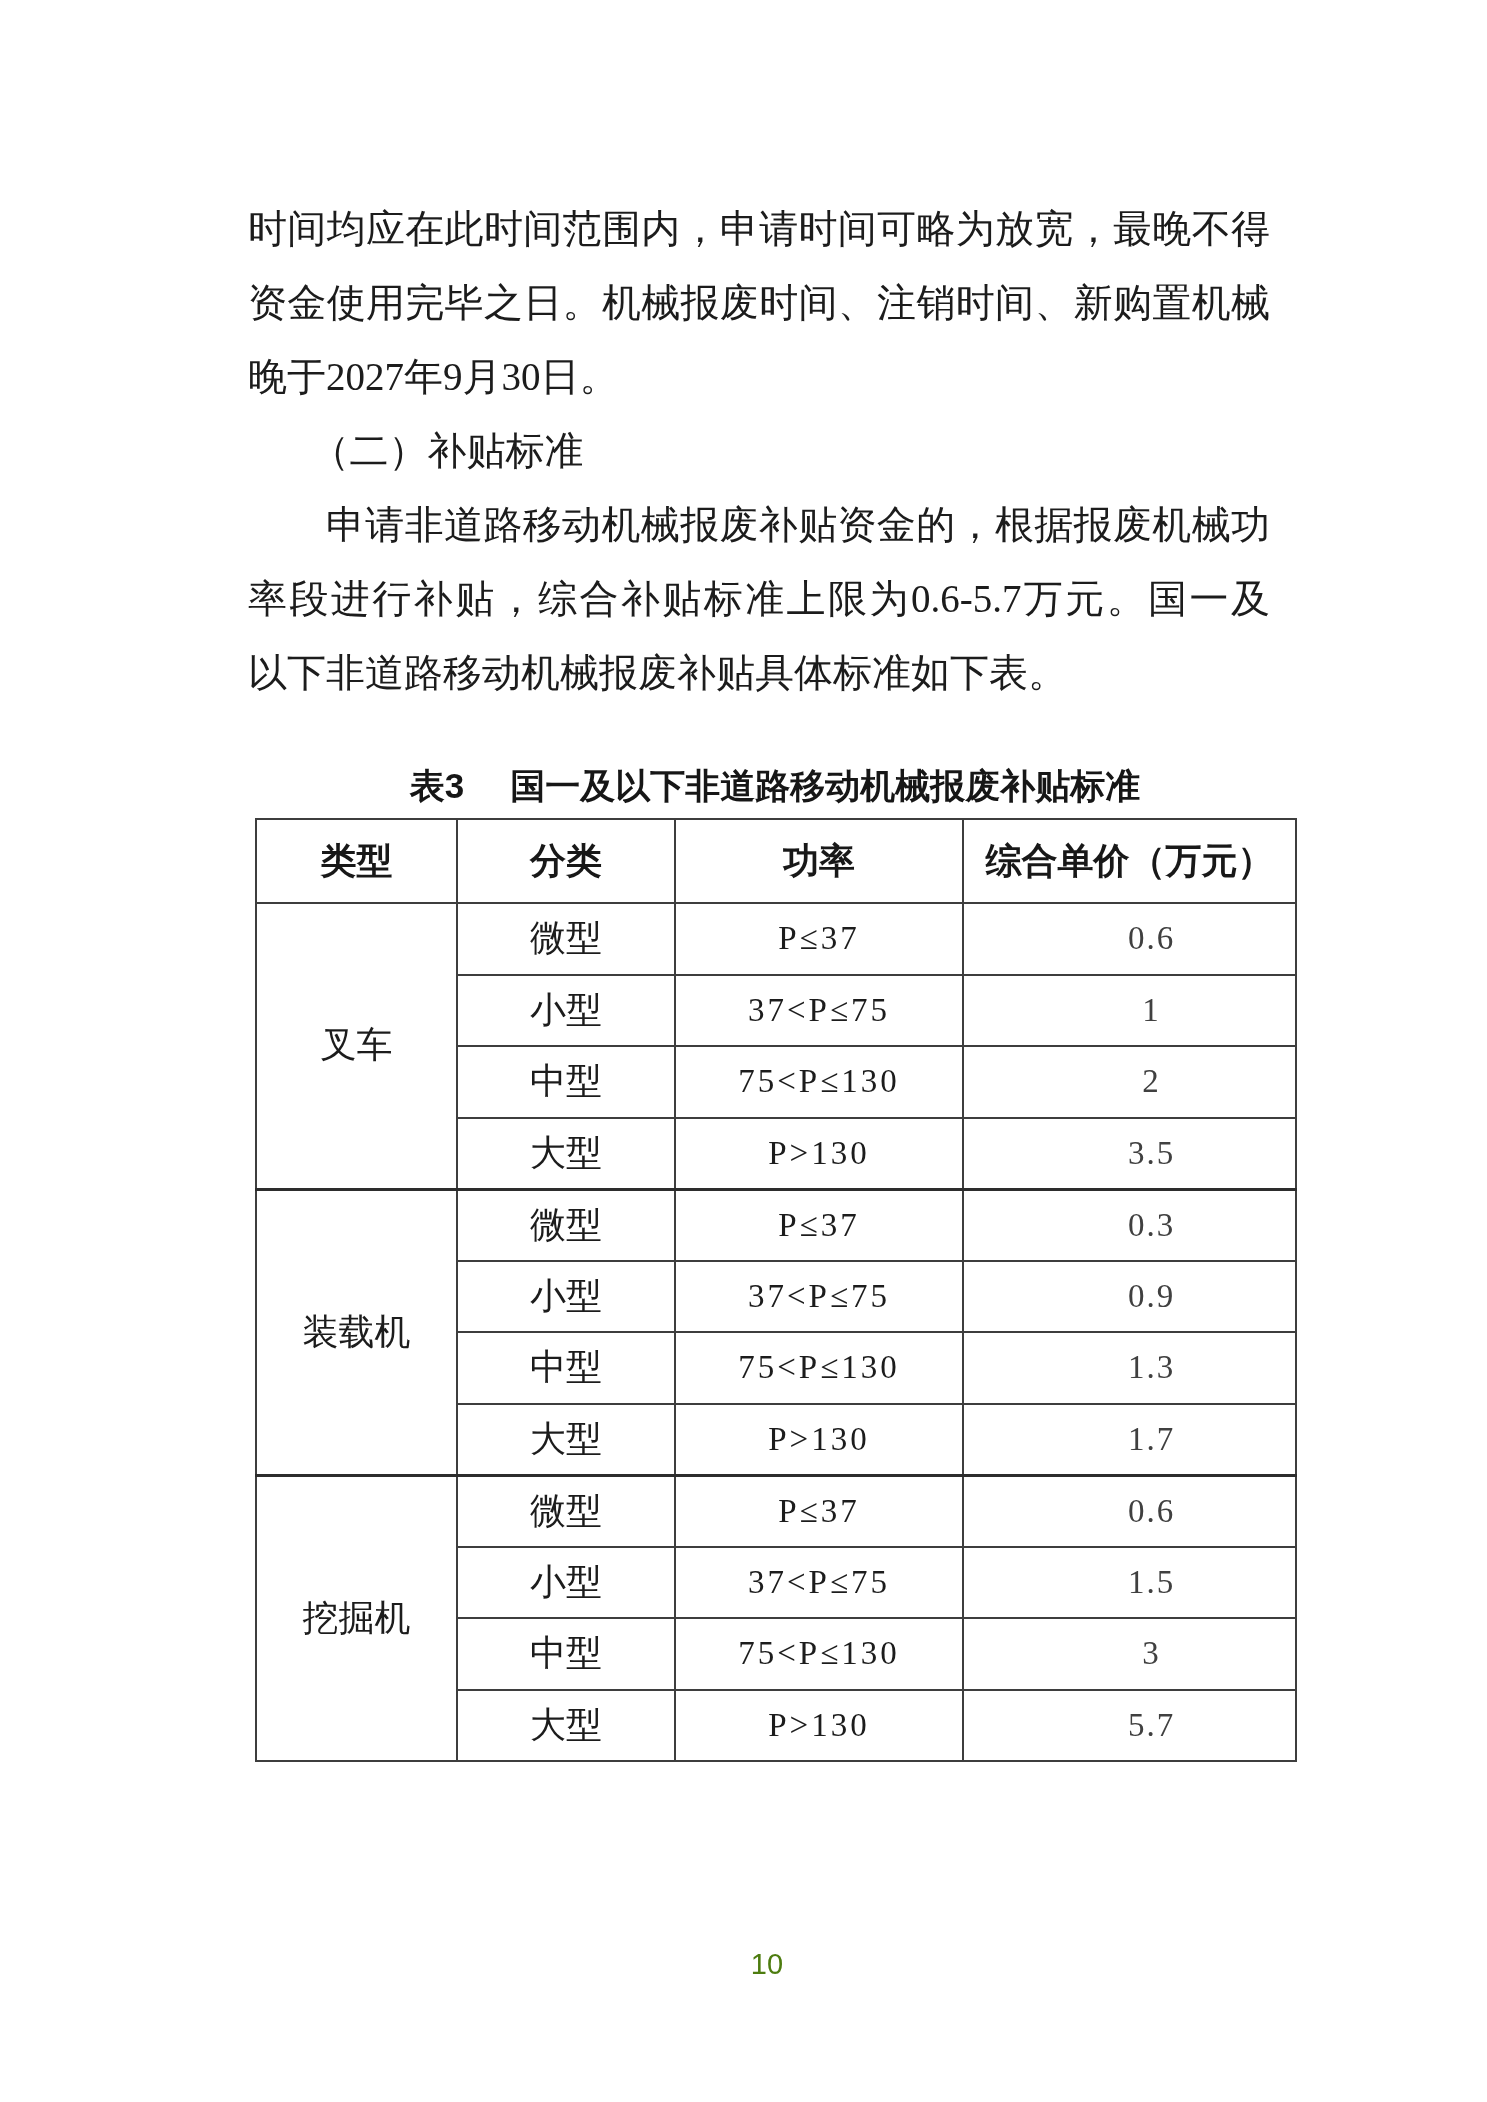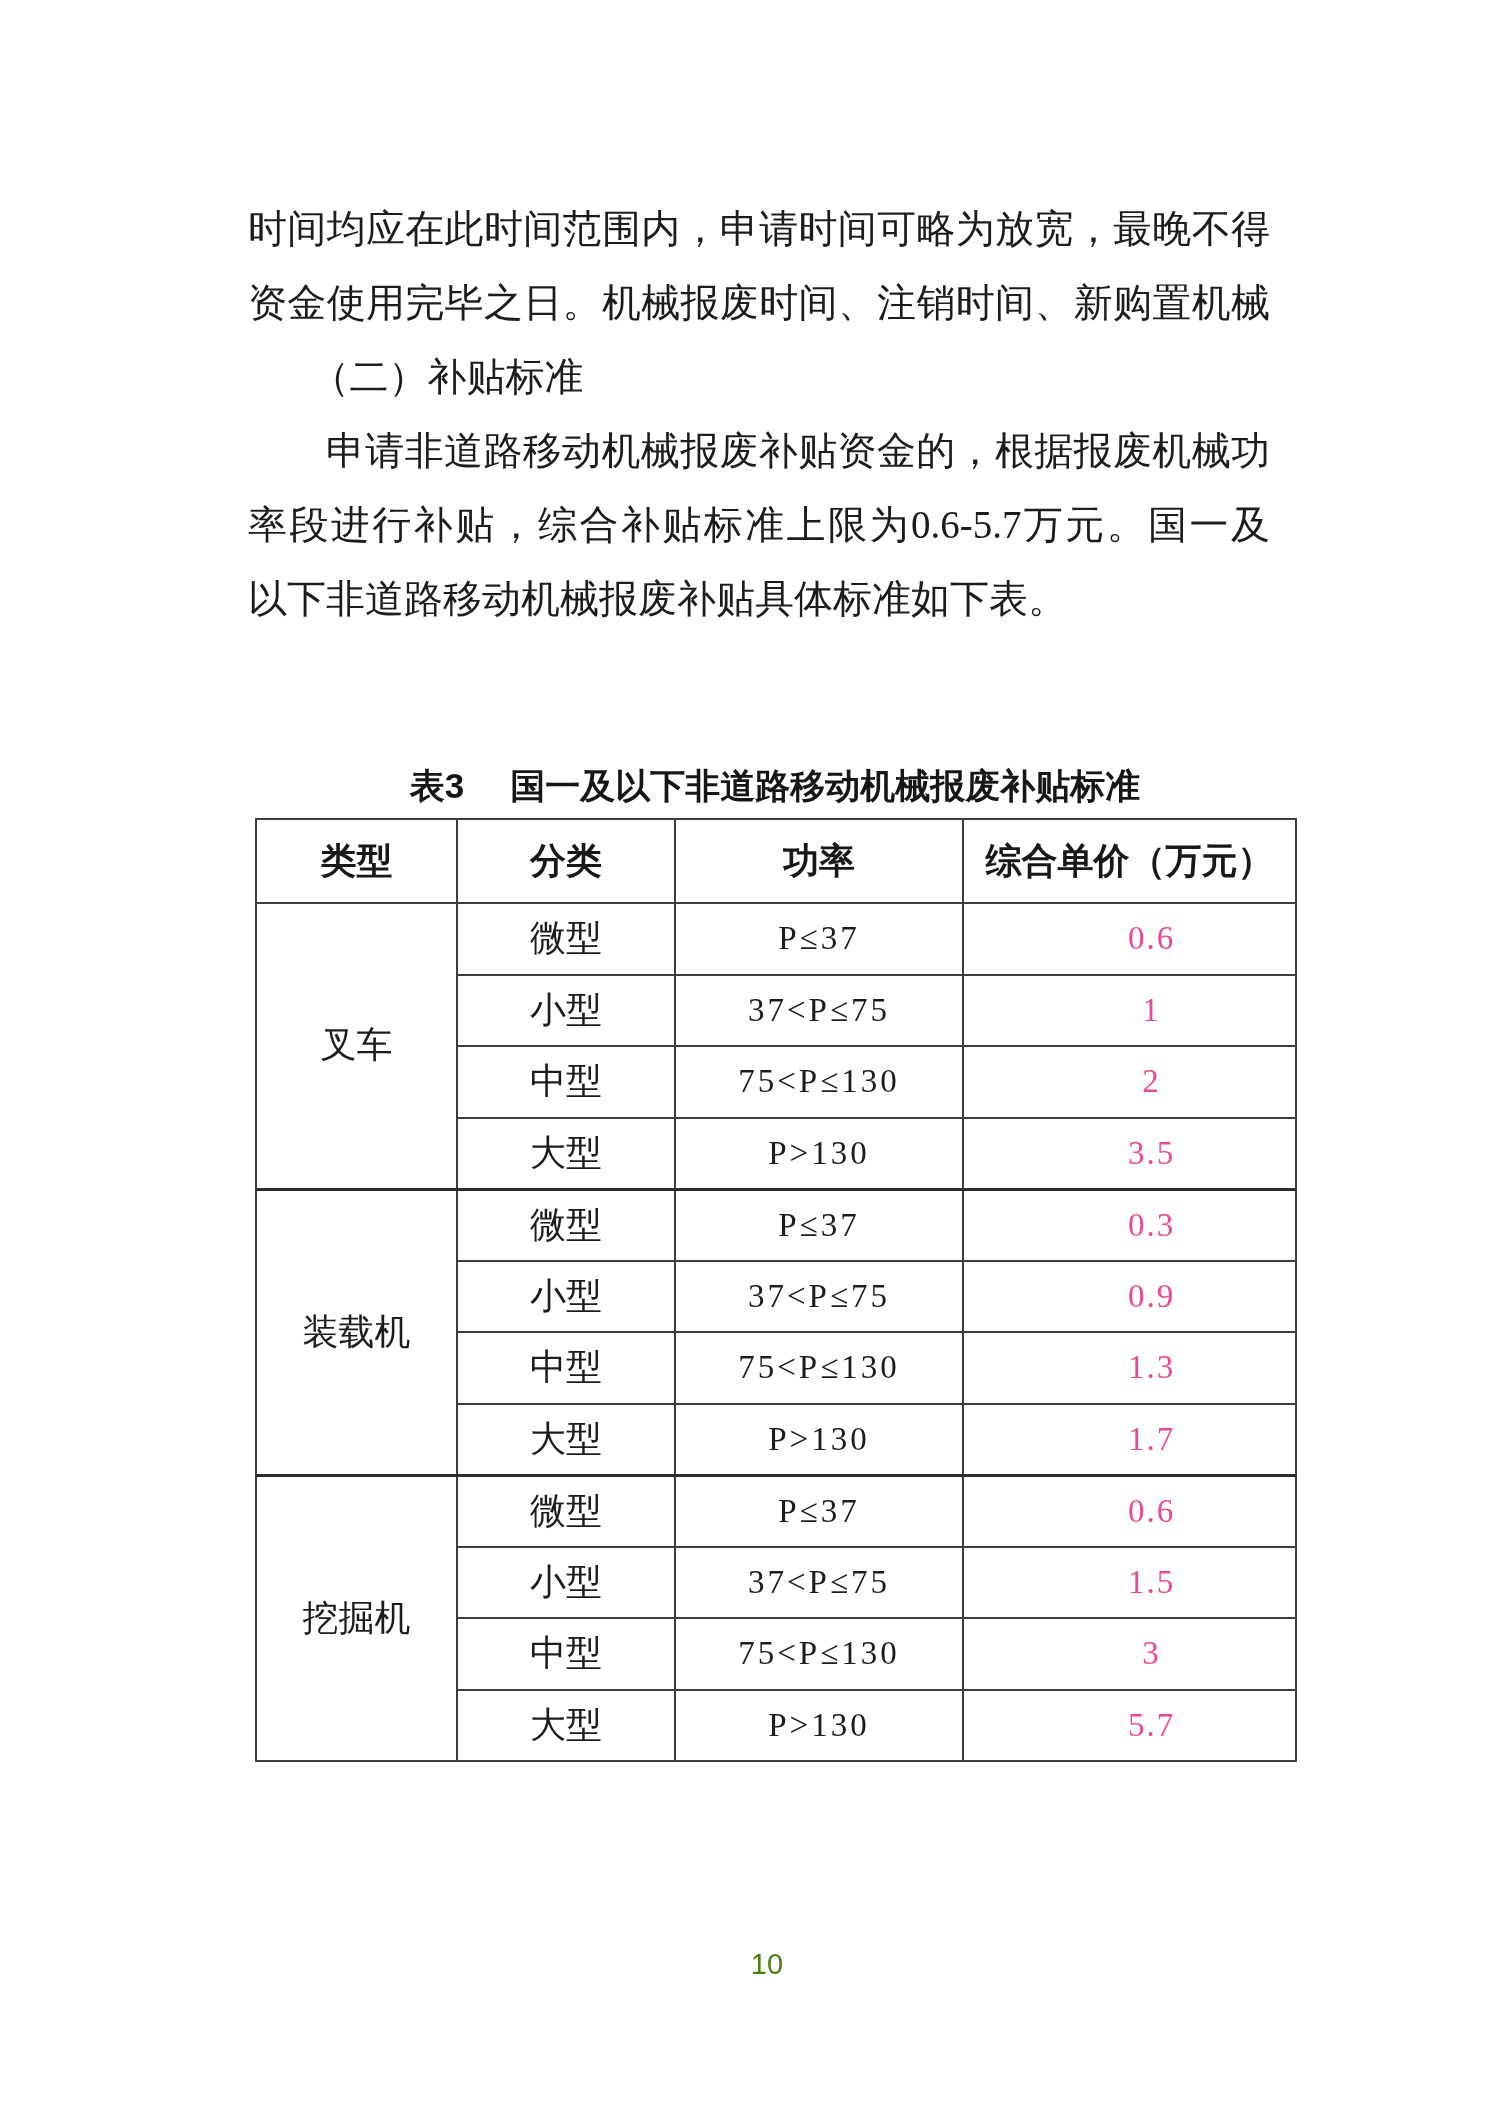--- a/index.html
+++ b/index.html
@@ -29,36 +29,37 @@
                    border-collapse: collapse; table-layout: fixed; border-radius: 20px; }
   .subsidy-table td, .subsidy-table th { border: 2px solid #3e3e3e;
                    text-align: center; vertical-align: middle; }
   .subsidy-table th { height: 84px; font-size: 36px; font-weight: 700;
                    font-family: "Liberation Sans", "DejaVu Sans", sans-serif;
                    color: #181818; }
   .subsidy-table td { height: 71.5px; }
   .type-cell { font-size: 36px; color: #1c1c1c; }
   .size-cell { font-size: 36px; color: #1c1c1c; }
   .power-cell { font-size: 33px; letter-spacing: 3px; color: #1c1c1c; }
-  .price-cell { font-size: 33px; letter-spacing: 2px; color: #ec4899; padding-left: 44px; }
+  .price-cell { font-size: 33px; letter-spacing: 2px; color: #404040; padding-left: 44px; }
   tr.group-start td { border-top: 3px solid #2d2d2d; }
 
   
   .page-number { position: absolute; left: 247px; top: 1948px; width: 1040px;
                  text-align: center; font-size: 29px; color: #4d7c0f;
                  font-family: "Liberation Sans", "DejaVu Sans", sans-serif; }
 </style>
 </head>
 <body>
 
 <div class="page">
 
   <div class="body-text">
     <div class="line just">时间均应在此时间范围内，申请时间可略为放宽，最晚不得</div>
     <div class="line just">资金使用完毕之日。机械报废时间、注销时间、新购置机械</div>
+    <div class="line">晚于2027年9月30日。</div>
     <div class="line ind16">（二）补贴标准</div>
     <div class="line just ind2">申请非道路移动机械报废补贴资金的，根据报废机械功</div>
     <div class="line just">率段进行补贴，综合补贴标准上限为0.6-5.7万元。国一及</div>
     <div class="line">以下非道路移动机械报废补贴具体标准如下表。</div>
   </div>
 
   <div class="table-caption">
     <span class="cap-label">表3</span><span>国一及以下非道路移动机械报废补贴标准</span>
   </div>
 

